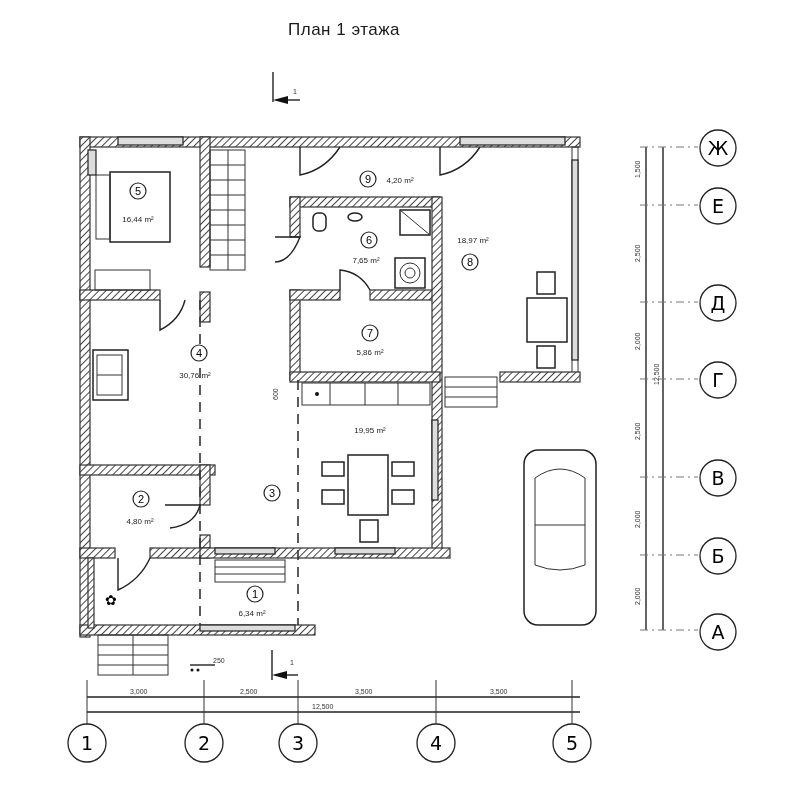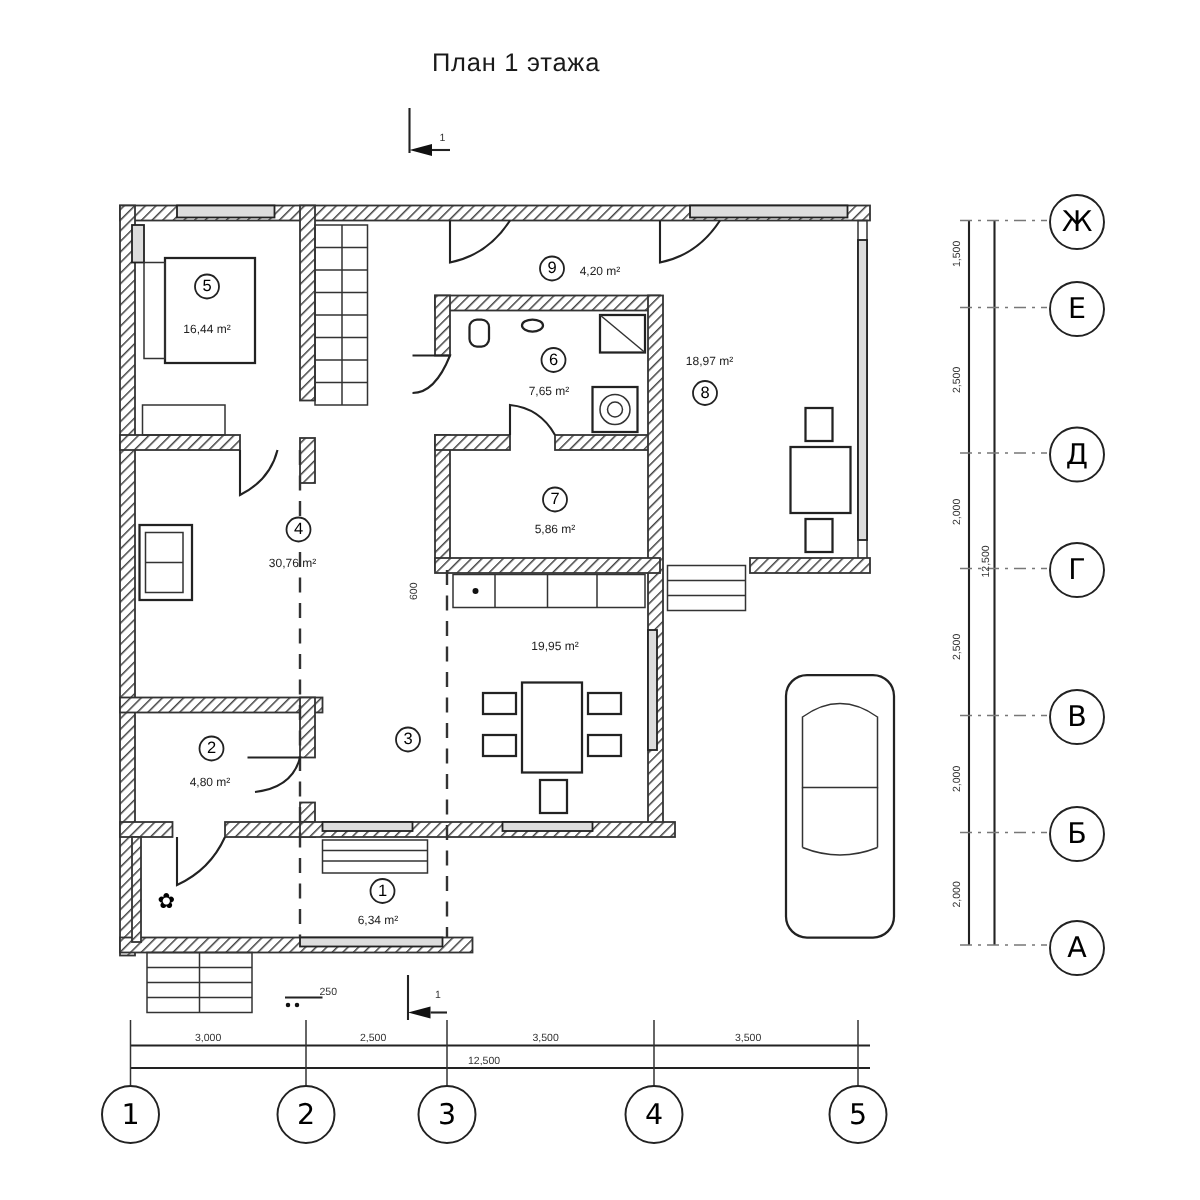--- a/index.html
+++ b/index.html
@@ -1,17 +1,17 @@
 <!DOCTYPE html>
 <html><head>
 <meta charset="utf-8">
 <style>
   html, body { margin: 0; padding: 0; background: #ffffff; }
   body { width: 800px; height: 800px; position: relative; overflow: hidden; font-family: "Liberation Sans", sans-serif; color: #1a1a1a; }
-  .title { position: absolute; left: 288px; top: 32px; font-size: 17px; letter-spacing: 0.5px; }
+  .title { position: absolute; left: 288px; top: 20px; font-size: 17px; letter-spacing: 0.5px; }
   svg#plan { position: absolute; left: 0; top: 0; }
   .wall { fill: url(#hatch); stroke: #333; stroke-width: 1.2; }
   .line { stroke: #222; stroke-width: 1.4; fill: none; }
   .thin { stroke: #333; stroke-width: 1; fill: none; }
   .dash { stroke: #333; stroke-width: 1.6; fill: none; stroke-dasharray: 10 7; }
   .axis-dash { stroke: #777; stroke-width: 1; fill: none; stroke-dasharray: 8 4 2 4; }
   .win { fill: #ddd; stroke: #222; stroke-width: 1.2; }
   .room-circ { fill: #fff; stroke: #222; stroke-width: 1.2; }
   .room-num { font-size: 11px; text-anchor: middle; dominant-baseline: central; font-family: "Liberation Sans", sans-serif; }
   .area { font-size: 8px; text-anchor: middle; font-family: "Liberation Sans", sans-serif; fill: #222; }

